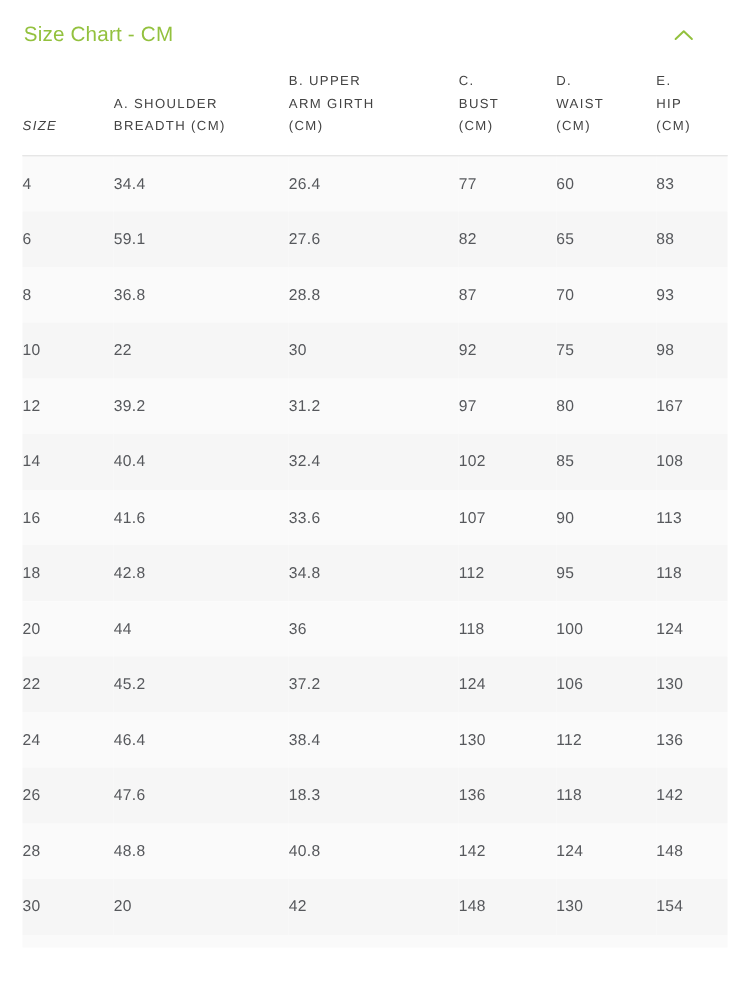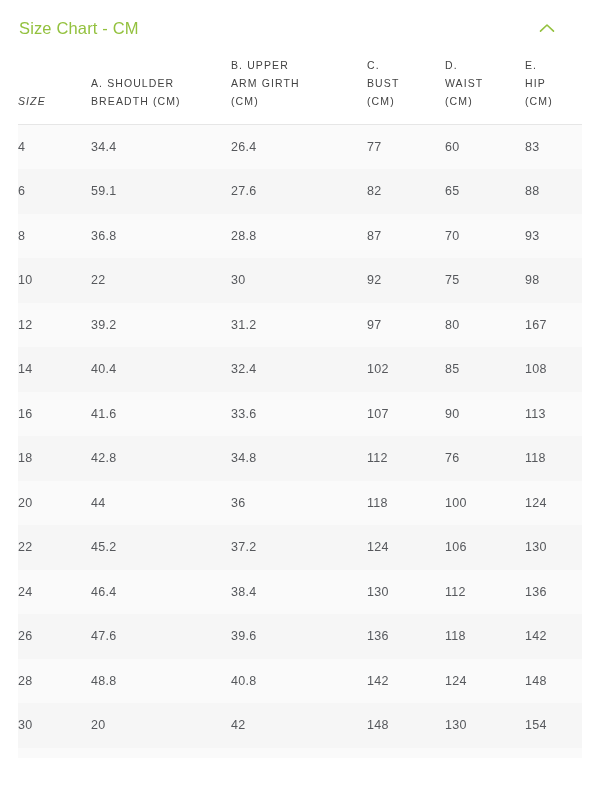--- a/index.html
+++ b/index.html
@@ -233,21 +233,21 @@
             <td class="col-b">33.6</td>
             <td class="col-c">107</td>
             <td class="col-d">90</td>
             <td class="col-e">113</td>
           </tr>
           <tr>
             <td class="col-size">18</td>
             <td class="col-a">42.8</td>
             <td class="col-b">34.8</td>
             <td class="col-c">112</td>
-            <td class="col-d">76</td>
+            <td class="col-d">95</td>
             <td class="col-e">118</td>
           </tr>
           <tr>
             <td class="col-size">20</td>
             <td class="col-a">44</td>
             <td class="col-b">36</td>
             <td class="col-c">118</td>
             <td class="col-d">100</td>
             <td class="col-e">124</td>
           </tr>
@@ -263,21 +263,21 @@
             <td class="col-size">24</td>
             <td class="col-a">46.4</td>
             <td class="col-b">38.4</td>
             <td class="col-c">130</td>
             <td class="col-d">112</td>
             <td class="col-e">136</td>
           </tr>
           <tr>
             <td class="col-size">26</td>
             <td class="col-a">47.6</td>
-            <td class="col-b">39.6</td>
+            <td class="col-b">18.3</td>
             <td class="col-c">136</td>
             <td class="col-d">118</td>
             <td class="col-e">142</td>
           </tr>
           <tr>
             <td class="col-size">28</td>
             <td class="col-a">48.8</td>
             <td class="col-b">40.8</td>
             <td class="col-c">142</td>
             <td class="col-d">124</td>

